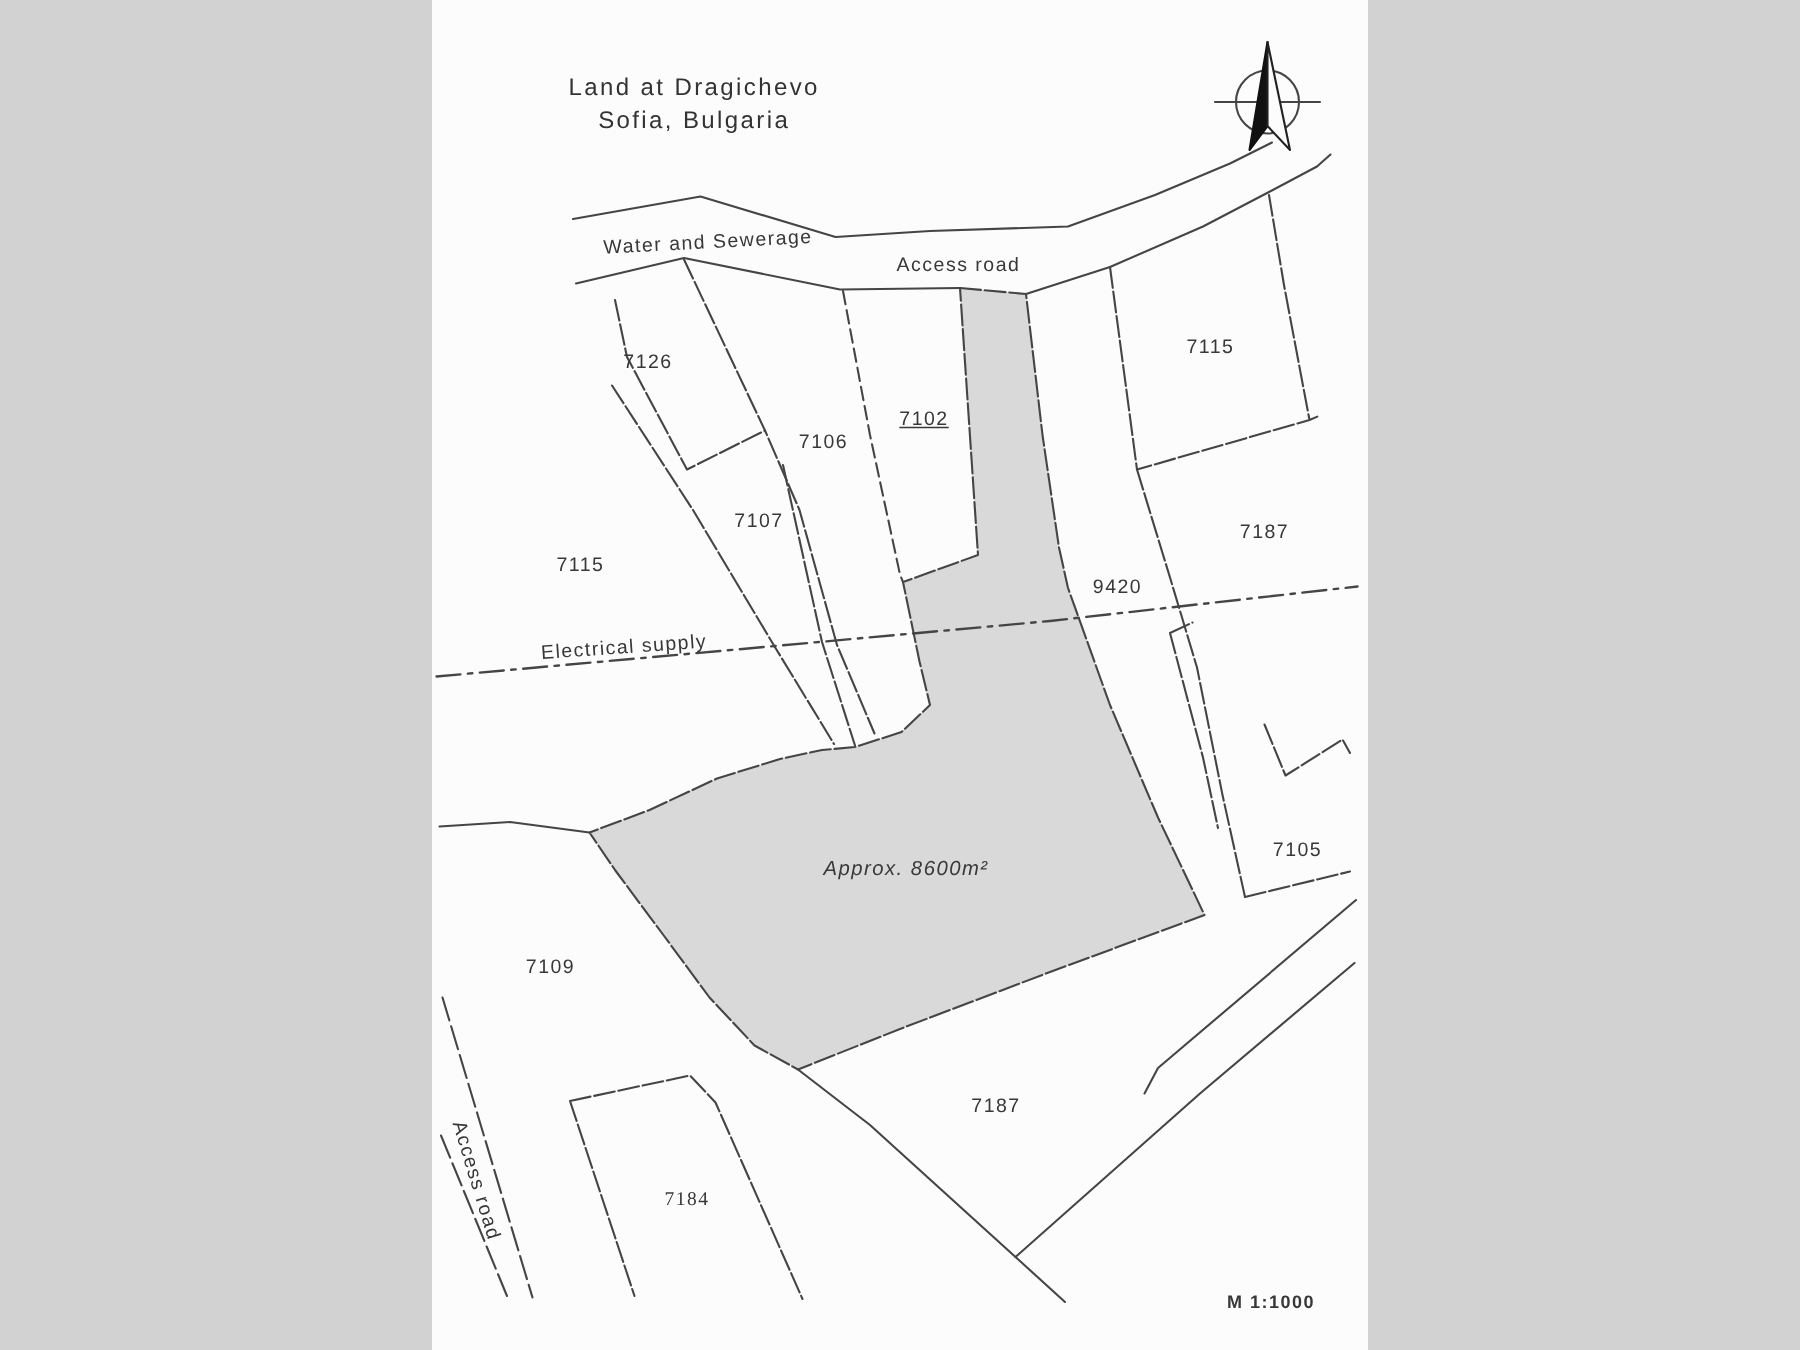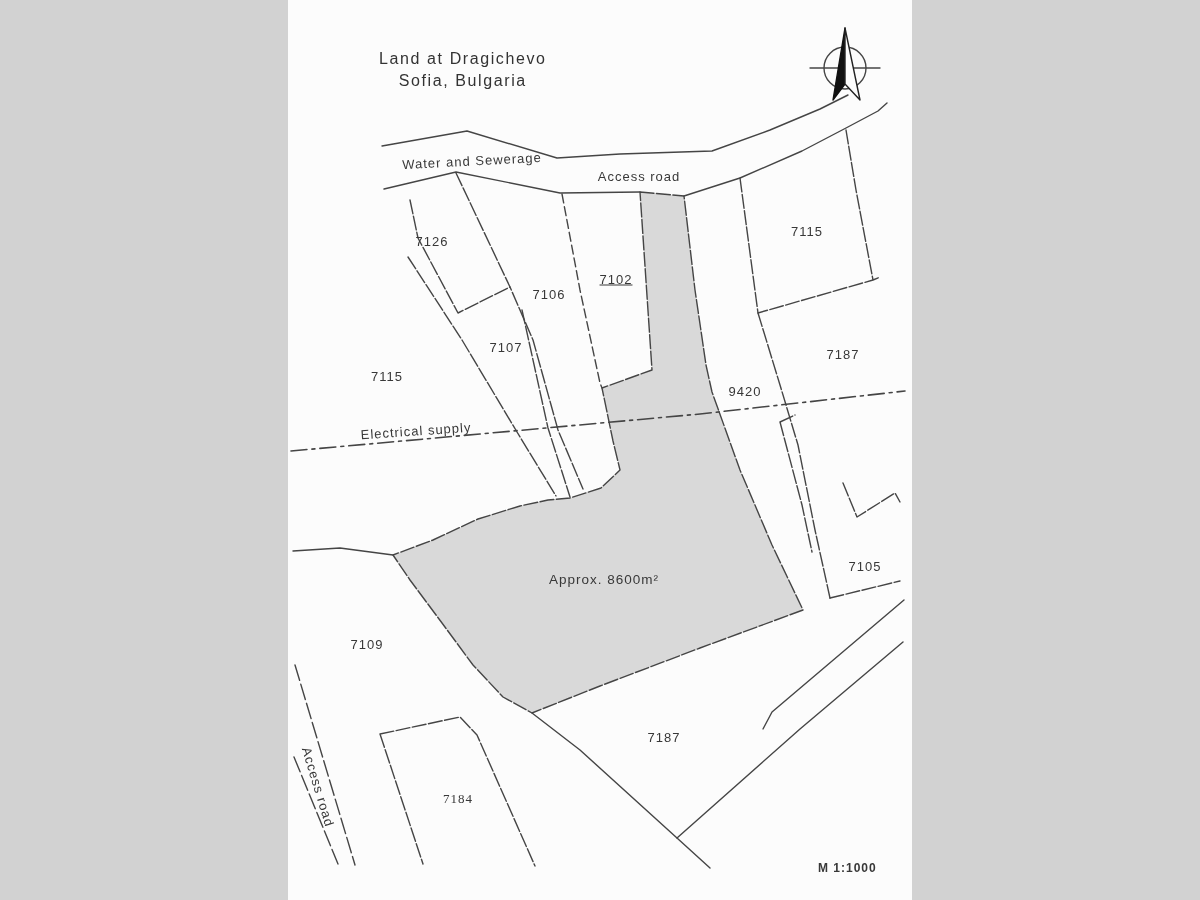--- a/index.html
+++ b/index.html
@@ -10,21 +10,21 @@
   .lbl{position:absolute;color:#383838;white-space:nowrap;transform:translate(-50%,-50%);}
   .parcel-num{font-size:13px;letter-spacing:1px;}
   .road-lbl{font-size:13px;letter-spacing:1px;}
   .tilt-3{transform:translate(-50%,-50%) rotate(-3deg);}
   .tilt-4{transform:translate(-50%,-50%) rotate(-4deg);}
   .rot-road{transform:translate(-50%,-50%) rotate(73deg);}
   #title-block{position:absolute;left:379px;top:48px;color:#333;font-size:16px;
                letter-spacing:1.6px;line-height:22px;text-align:center;}
   #scale-note{position:absolute;left:818px;top:861px;color:#383838;font-size:12px;
               letter-spacing:1px;transform:none;font-weight:bold;}
-  #area-label{font-size:13.5px;letter-spacing:1px;}
+  #area-label{font-size:13.5px;letter-spacing:1px;font-style:italic;}
 </style>
 </head>
 <body>
 
 <div id="canvas">
   <div id="sheet"></div>
 
   <svg id="lineart" viewBox="0 0 1200 900" xmlns="http://www.w3.org/2000/svg" fill="none" stroke="#454545" stroke-width="1.4" stroke-linejoin="round" stroke-linecap="round">
 
     <path fill="#d9d9d9" stroke="#454545" stroke-dasharray="14 2.5" d="M640,192 L684,196 L695,290 L706,365 L712,392 L740,470 L772,545 L803,610

